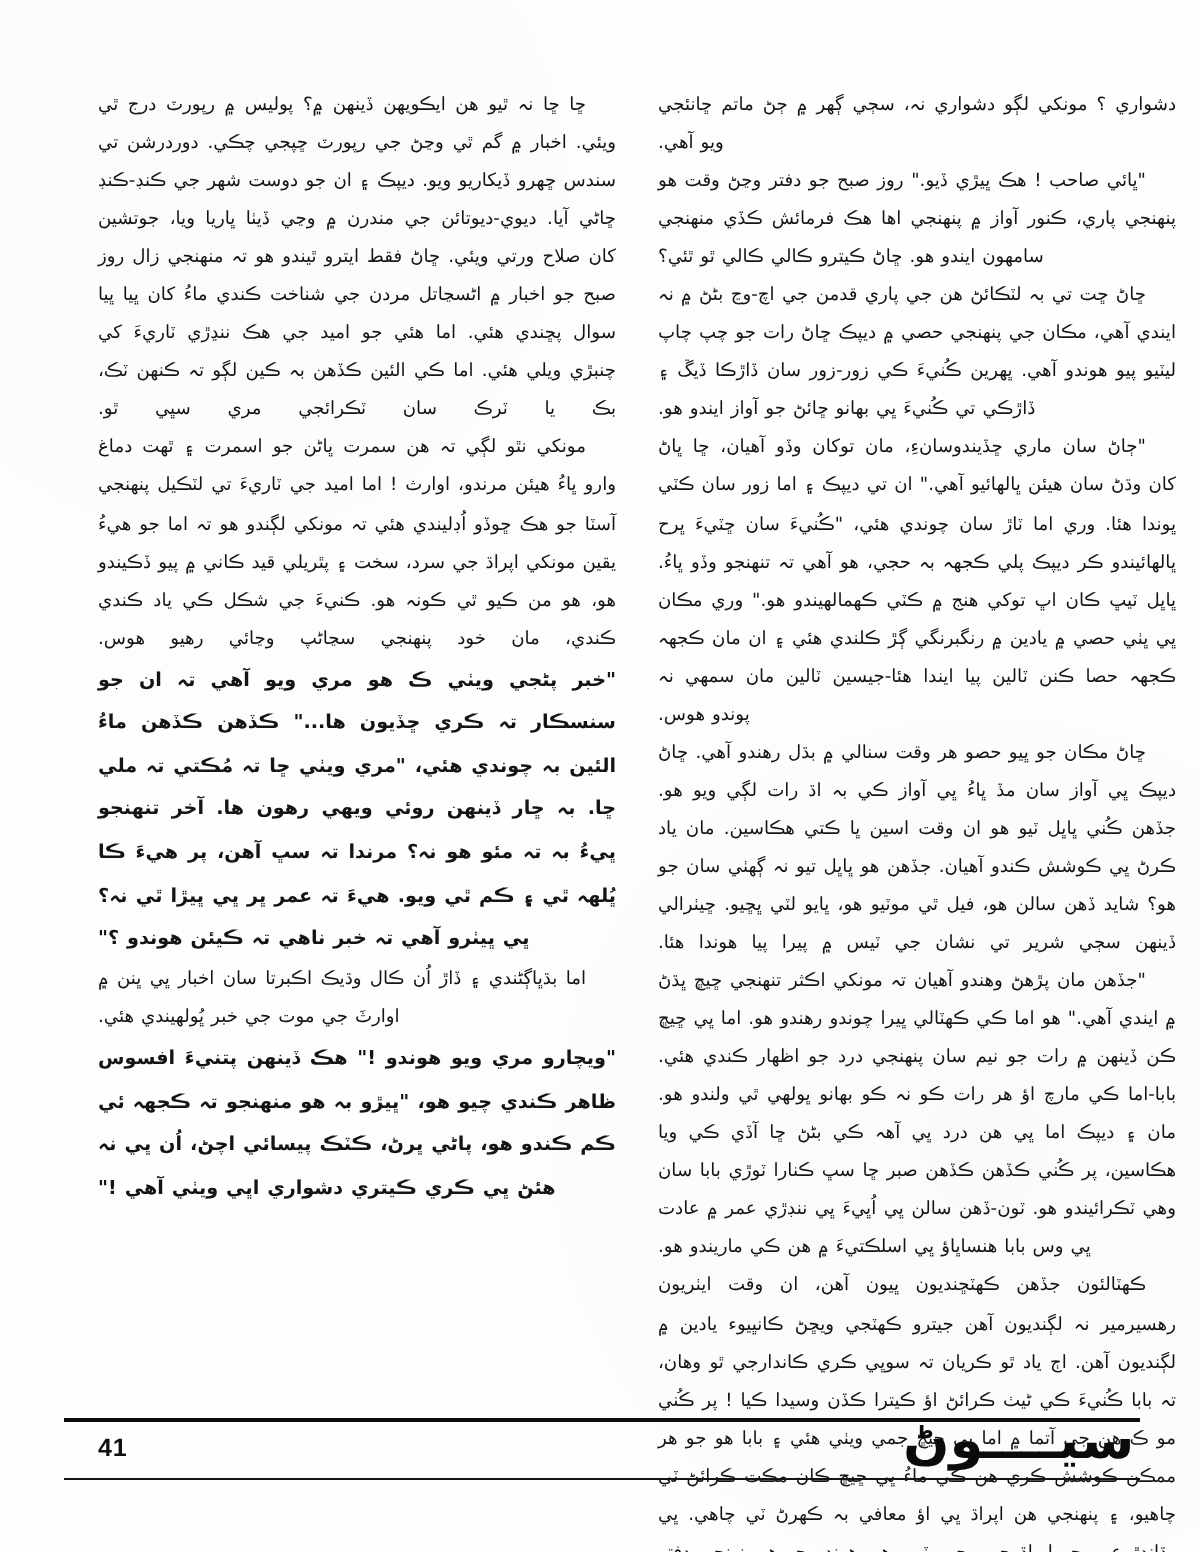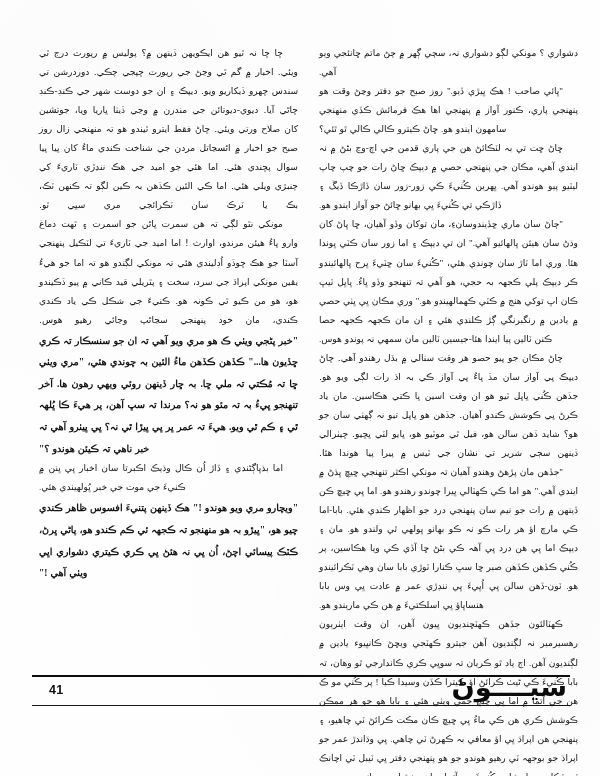--- a/index.html
+++ b/index.html
@@ -24,21 +24,21 @@
     inset: 0;
     background: #fefefe;
     background-image:
        radial-gradient(circle at 18% 12%, rgba(0,0,0,0.012) 0%, rgba(0,0,0,0) 42%),
        radial-gradient(circle at 82% 74%, rgba(0,0,0,0.014) 0%, rgba(0,0,0,0) 46%);
   }
 
   
   #textarea {
     position: absolute;
-    left: 39px;
+    left: 49px;
     top: 44px;
     width: 539px;
     height: 658px;
     display: flex;
     flex-direction: row-reverse;  
     justify-content: space-between;
     align-items: flex-start;
   }
   .col {
     width: 259px;
@@ -54,35 +54,35 @@
     line-height: 19.05px;
     letter-spacing: 0.1px;
     word-spacing: 0.6px;
     text-align: justify;
     text-align-last: center;
     font-family: "DejaVu Sans", "Liberation Sans", sans-serif;
     color: #141414;
   }
   .para.ind { text-indent: 15px; }
   .para.last-just  { text-align-last: justify; }
-  .para.last-left  { text-align-last: left; font-family: Liberation Serif, serif; }
+  .para.last-left  { text-align-last: left; }
 
   
   .para.quote {
     font-weight: 700;
     font-size: 9.6px;
     line-height: 21.6px;
     letter-spacing: 0.15px;
   }
 
   
   #footer {
     position: absolute;
     left: 32px;
-    top: 675px;
+    top: 709px;
     width: 538px;
     height: 34px;
   }
   #rule-top {
     position: absolute;
     left: 0; top: 0;
     width: 100%;
     height: 2.2px;
     background: #0d0d0d;
   }
@@ -140,21 +140,21 @@
 <body>
 
 <div id="page">
 
   <div id="textarea">
 
     <div class="col" id="col-right">
       <p class="para ind last-just">ڇا ڇا نہ ٿيو هن ايڪويهن ڏينهن ۾؟ پوليس ۾ رپورٽ درج ٿي ويئي. اخبار ۾ گم ٿي وڃڻ جي رپورٽ ڇپجي چڪي. دوردرشن تي سندس ڇهرو ڏيکاريو ويو. ديپڪ ۽ ان جو دوست شهر جي ڪنڊ-ڪنڊ ڇاڻي آيا. ديوي-ديوتائن جي مندرن ۾ وڃي ڏيٺا ڀاريا ويا، جوتشين کان صلاح ورتي ويئي. ڇاڻ فقط ايترو ٿيندو هو تہ منهنجي زال روز صبح جو اخبار ۾ اڻسڃاتل مردن جي شناخت ڪندي ماءُ کان ڀيا ڀيا سوال پڇندي هئي. اما هئي جو اميد جي هڪ ننڍڙي ٽاريءَ کي چنبڙي ويلي هئي. اما ڪي الئين ڪڏهن بہ ڪين لڳو تہ ڪنهن ٽڪ، بڪ يا ٽرڪ سان ٽڪرائجي مري سڀي ٿو.</p>
       <p class="para ind last-just">مونکي نٿو لڳي تہ هن سمرت ڀاڻن جو اسمرت ۽ ٿهت دماغ وارو ڀاءُ هيئن مرندو، اوارث ! اما اميد جي ٽاريءَ تي لٽڪيل پنهنجي آسٽا جو هڪ ڇوڏو اُڊليندي هئي تہ مونکي لڳندو هو تہ اما جو هيءُ يقين مونکي اپراڌ جي سرد، سخت ۽ پٿريلي قيد ڪاني ۾ پيو ڏڪيندو هو، هو من ڪيو ٿي ڪونہ هو. ڪنيءَ جي شڪل ڪي ياد ڪندي ڪندي، مان خود پنهنجي سڃاڻپ وڃائي رهيو هوس.</p>
       <p class="para quote last-left">"خبر پڻجي ويٺي ڪ هو مري ويو آهي تہ ان جو سنسڪار تہ ڪري ڇڏيون ها..." ڪڏهن ڪڏهن ماءُ الئين بہ چوندي هئي، "مري ويٺي ڇا تہ مُڪتي تہ ملي ڇا. بہ ڇار ڏينهن روئي ويهي رهون ها. آخر تنهنجو ڀيءُ بہ تہ مئو هو نہ؟ مرندا تہ سڀ آهن، پر هيءَ ڪا ڀُلهہ ٿي ۽ ڪم ٿي ويو. هيءَ تہ عمر ڀر ڀي ڀيڙا ٿي نہ؟ ڀي ڀيٺرو آهي تہ خبر ناهي تہ ڪيئن هوندو ؟"</p>
-      <p class="para ind last-left">اما بڌڀاڳڻندي ۽ ڏاڙ اُن ڪال وڌيڪ اڪبرتا سان اخبار ڀي ڀنن ۾ ڪنيءَ جي موت جي خبر ڀُولهيندي هئي.</p>
+      <p class="para ind last-left">اما بڌڀاڳڻندي ۽ ڏاڙ اُن ڪال وڌيڪ اڪبرتا سان اخبار ڀي ڀنن ۾ اوارثَ جي موت جي خبر ڀُولهيندي هئي.</p>
       <p class="para quote last-left">"ويچارو مري ويو هوندو !" هڪ ڏينهن پتنيءَ افسوس ظاهر ڪندي چيو هو، "ڀيڙو بہ هو منهنجو تہ ڪجهہ ئي ڪم ڪندو هو، پاڻي ڀرڻ، ڪٽڪ پيسائي اچڻ، اُن ڀي نہ هئڻ ڀي ڪري ڪيتري دشواري اڀي ويٺي آهي !"</p>
     </div>
 
     <div class="col" id="col-left">
       <p class="para last-left">دشواري ؟ مونکي لڳو دشواري نہ، سڄي ڳهر ۾ ڄڻ ماتم ڇانئجي ويو آهي.</p>
       <p class="para ind last-left">"ڀائي صاحب ! هڪ ڀيڙي ڏيو." روز صبح جو دفتر وڃڻ وقت هو پنهنجي پاري، ڪنور آواز ۾ پنهنجي اها هڪ فرمائش ڪڏي منهنجي سامهون ايندو هو. ڇاڻ ڪيترو ڪالي ڪالي ٿو ٿئي؟</p>
       <p class="para ind last-left">ڇاڻ ڇت تي بہ لٽڪائڻ هن جي پاري قدمن جي اچ-وڃ بڻڻ ۾ نہ ايندي آهي، مڪان جي پنهنجي حصي ۾ ديپڪ ڇاڻ رات جو چپ چاپ ليٽيو پيو هوندو آهي. ڀهرين ڪُنيءَ ڪي زور-زور سان ڏاڙڪا ڏيڱ ۽ ڏاڙڪي تي ڪُنيءَ ڀي بهانو ڇائڻ جو آواز ايندو هو.</p>
       <p class="para ind last-left">"ڄاڻ سان ماري ڇڏيندوسانءِ، مان توکان وڏو آهيان، ڇا ڀاڻ کان وڌڻ سان هيئن ڀالهائيو آهي." ان تي ديپڪ ۽ اما زور سان ڪٽي ڀوندا هئا. وري اما ٽاڙ سان چوندي هئي، "ڪُنيءَ سان ڇٽيءَ ڀرح ڀالهائيندو ڪر ديپڪ پلي ڪجهہ بہ حجي، هو آهي تہ تنهنجو وڏو ڀاءُ. ڀاڀل ٽيڀ ڪان اڀ توکي هنج ۾ ڪٽي ڪهمالهيندو هو." وري مڪان ڀي ڀٺي حصي ۾ يادين ۾ رنگبرنگي ڳڙ ڪلندي هئي ۽ ان مان ڪجهہ ڪجهہ حصا ڪنن ٽالين پيا ايندا هئا-جيسين ٽالين مان سمهي نہ پوندو هوس.</p>
       <p class="para ind last-just">ڇاڻ مڪان جو ڀيو حصو هر وقت سنالي ۾ بڌل رهندو آهي. ڇاڻ ديپڪ ڀي آواز سان مڏ ڀاءُ ڀي آواز ڪي بہ اڌ رات لڳي ويو هو. جڏهن ڪُني ڀاڀل ٽيو هو ان وقت اسين ڀا ڪتي هڪاسين. مان ياد ڪرڻ ڀي ڪوشش ڪندو آهيان. جڏهن هو ڀاڀل تيو نہ ڳهٺي سان جو هو؟ شايد ڏهن سالن هو، فيل ٿي موٽيو هو، ڀايو لٽي ڀڇيو. ڇيٺرالي ڏينهن سڄي شرير تي نشان جي ٽيس ۾ پيرا پيا هوندا هئا.</p>
       <p class="para ind last-left">"جڏهن مان پڙهڻ وهندو آهيان تہ مونکي اڪثر تنهنجي ڇيڇ ڀڌڻ ۾ ايندي آهي." هو اما ڪي ڪهٽالي ڀيرا چوندو رهندو هو. اما ڀي ڇيڇ ڪن ڏينهن ۾ رات جو نيم سان پنهنجي درد جو اظهار ڪندي هئي. بابا-اما ڪي مارچ اؤ هر رات ڪو نہ ڪو بهانو ڀولهي ٿي ولندو هو. مان ۽ ديپڪ اما ڀي هن درد ڀي آهہ ڪي بڻڻ ڇا آڏي ڪي ويا هڪاسين، پر ڪُني ڪڏهن ڪڏهن صبر ڇا سڀ ڪنارا ٽوڙي بابا سان وهي ٽڪرائيندو هو. ٽون-ڏهن سالن ڀي اُڀيءَ ڀي ننڊڙي عمر ۾ عادت ڀي وس بابا هنساڀاؤ ڀي اسلڪتيءَ ۾ هن ڪي ماريندو هو.</p>

